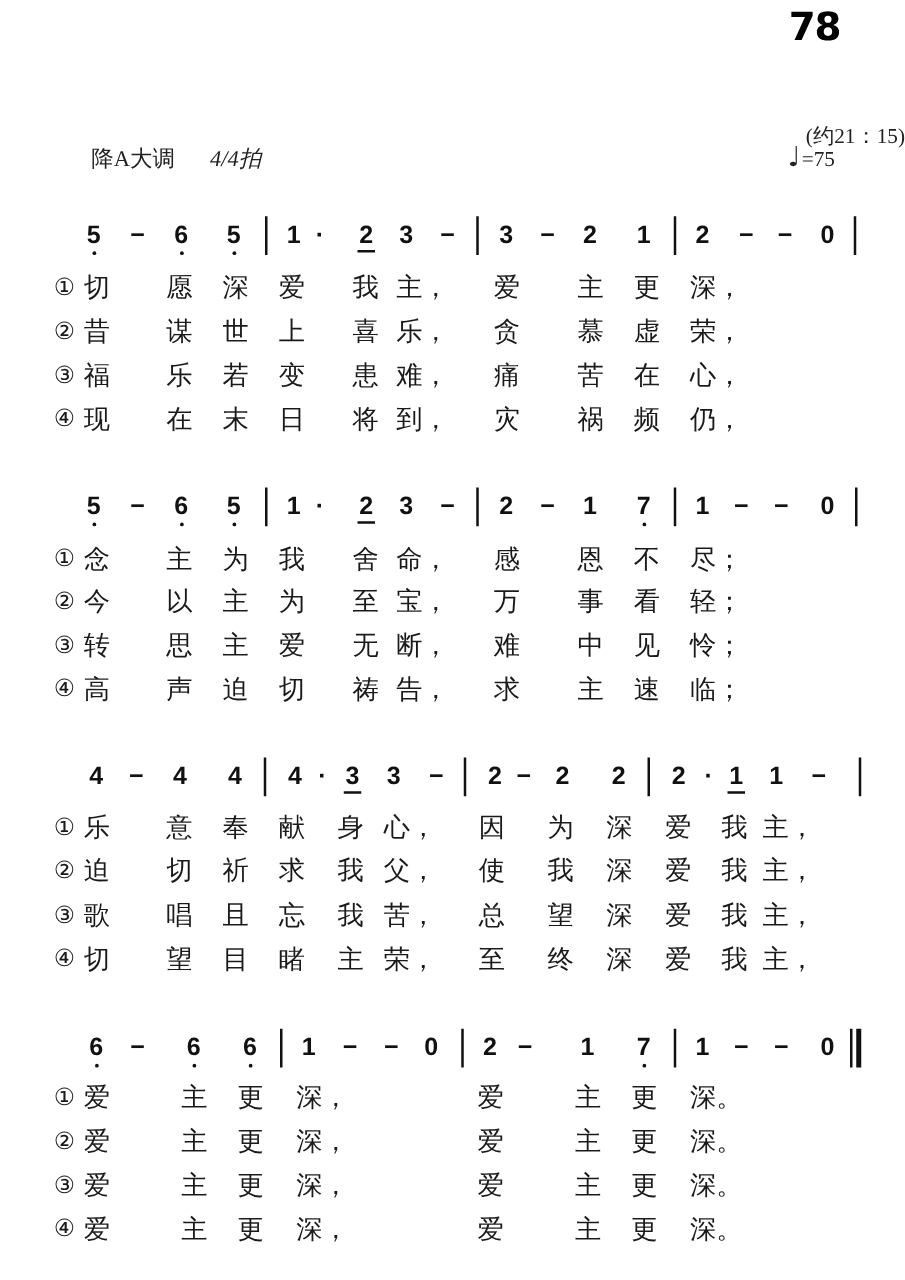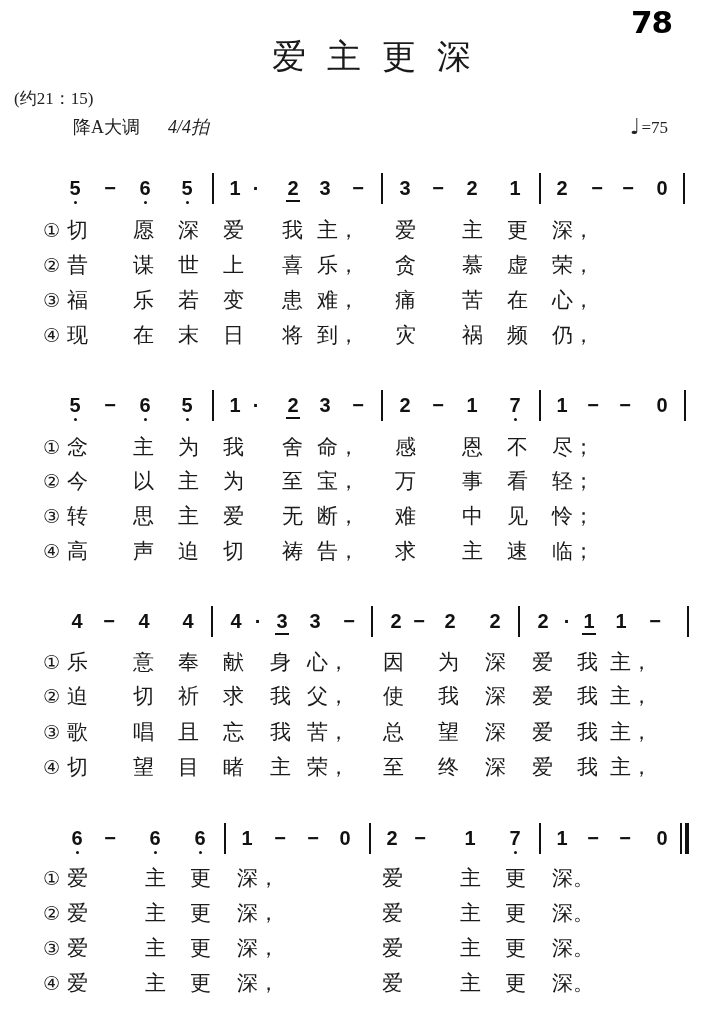--- a/index.html
+++ b/index.html
@@ -31,23 +31,23 @@
     font-size: 34px;
     line-height: 40px;
     letter-spacing: 21px;
     padding-left: 40px;
     box-sizing: border-box;
     color: #1a1a1a;
   }
   .subtitle {
     position: absolute;
     left: 0;
-    top: 88px;
+    top: 98px;
     width: 724px;
-    text-align: left;
+    text-align: right;
     padding-left: 14px;
     box-sizing: border-box;
     font-family: "Liberation Serif", "DejaVu Serif", serif;
     font-size: 17px;
     line-height: 22px;
     color: #222;
   }
   .key-sig, .time-sig {
     position: absolute;
     top: 116px;
@@ -134,21 +134,20 @@
     font-size: 21px;
     line-height: 24px;
     color: #1a1a1a;
   }
 </style>
 </head>
 <body>
 
 <div id="sheet">
   <div class="page-number">78</div>
-  <div class="title">爱主更深</div>
   <div class="subtitle">(约21：15)</div>
   <div class="key-sig">降A大调</div>
   <div class="time-sig">4/4拍</div>
   <div class="tempo">
     <span class="q-note">♩</span>
     <span class="t-val">=75</span>
   </div>
   <div id="systems">
       <div class="system">
         <div class="note-wrap" style="left: 75px; top: 176px;">

